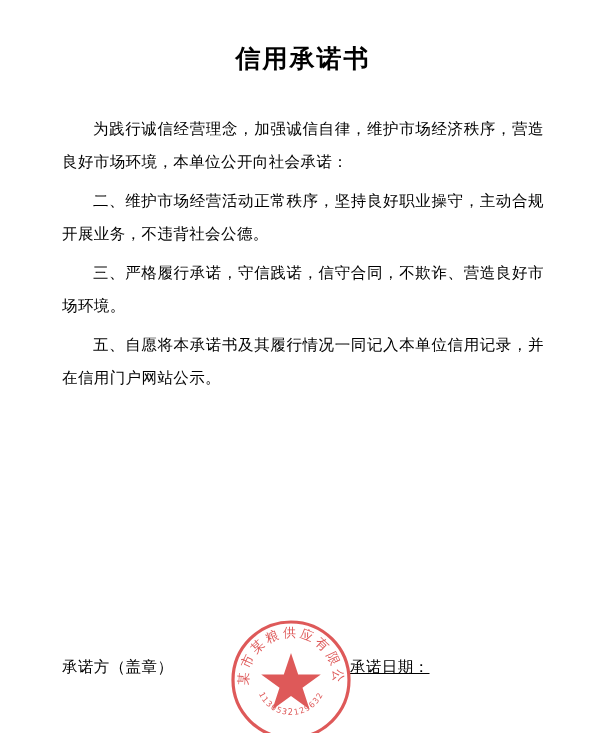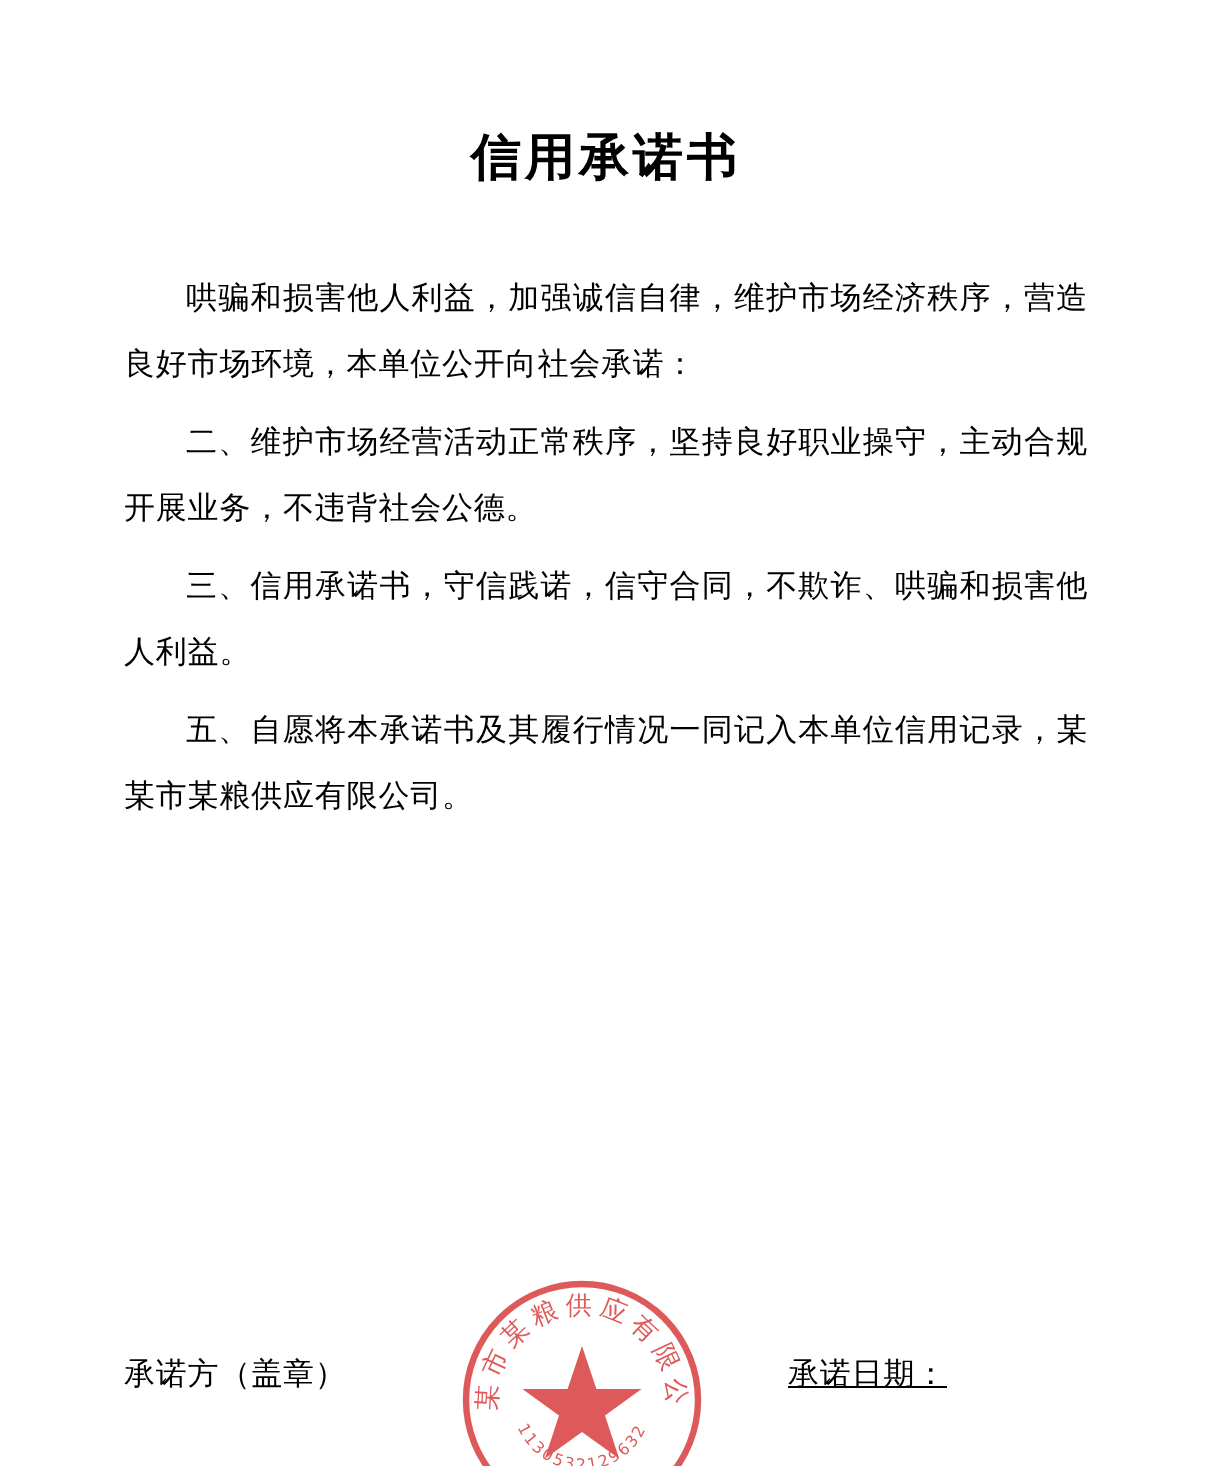--- a/index.html
+++ b/index.html
@@ -20,21 +20,21 @@
     width: 606px;
     height: 733px;
     box-sizing: border-box;
     padding: 0 62px;
   }
   .doc-title {
     text-align: center;
     font-size: 25px;
     font-weight: bold;
     letter-spacing: 2px;
-    margin-top: 62px;
+    margin-top: 42px;
     margin-bottom: 0;
     font-family: "DejaVu Serif", "Liberation Serif", serif;
   }
   .body-text {
     margin-top: 38px;
   }
   .para {
     font-size: 15.5px;
     line-height: 33px;
     text-indent: 2em;
@@ -44,21 +44,20 @@
   }
   .sign-row {
     position: absolute;
     left: 62px;
     right: 62px;
     top: 615px;
     display: flex;
     justify-content: flex-start;
     font-size: 15.5px;
     letter-spacing: 0.4px;
-    gap: 44px;
   }
   .sign-left {
     width: 240px;
   }
   .sign-right {
     margin-left: 48px;
     text-decoration: underline;
   }
   
   .seal {
@@ -75,24 +74,24 @@
   }
 </style>
 </head>
 <body>
 
 <div class="page">
 
   <div class="doc-title">信用承诺书</div>
 
   <div class="body-text">
-    <p class="para">哄骗和损害他人利益，加强诚信自律，维护市场经济秩序，营造良好市场环境，本单位公开向社会承诺：</p>
+    <p class="para">为践行诚信经营理念，加强诚信自律，维护市场经济秩序，营造良好市场环境，本单位公开向社会承诺：</p>
     <p class="para">二、维护市场经营活动正常秩序，坚持良好职业操守，主动合规开展业务，不违背社会公德。</p>
-    <p class="para">三、信用承诺书，守信践诺，信守合同，不欺诈、哄骗和损害他人利益。</p>
-    <p class="para">五、自愿将本承诺书及其履行情况一同记入本单位信用记录，某某市某粮供应有限公司。</p>
+    <p class="para">三、严格履行承诺，守信践诺，信守合同，不欺诈、营造良好市场环境。</p>
+    <p class="para">五、自愿将本承诺书及其履行情况一同记入本单位信用记录，并在信用门户网站公示。</p>
   </div>
 
   <div class="sign-row">
     <div class="sign-left">承诺方（盖章）</div>
     <div class="sign-right">承诺日期：</div>
   </div>
 
   <div class="seal">
     <svg width="126" height="126" viewBox="0 0 126 126" xmlns="http://www.w3.org/2000/svg">
       <defs>

